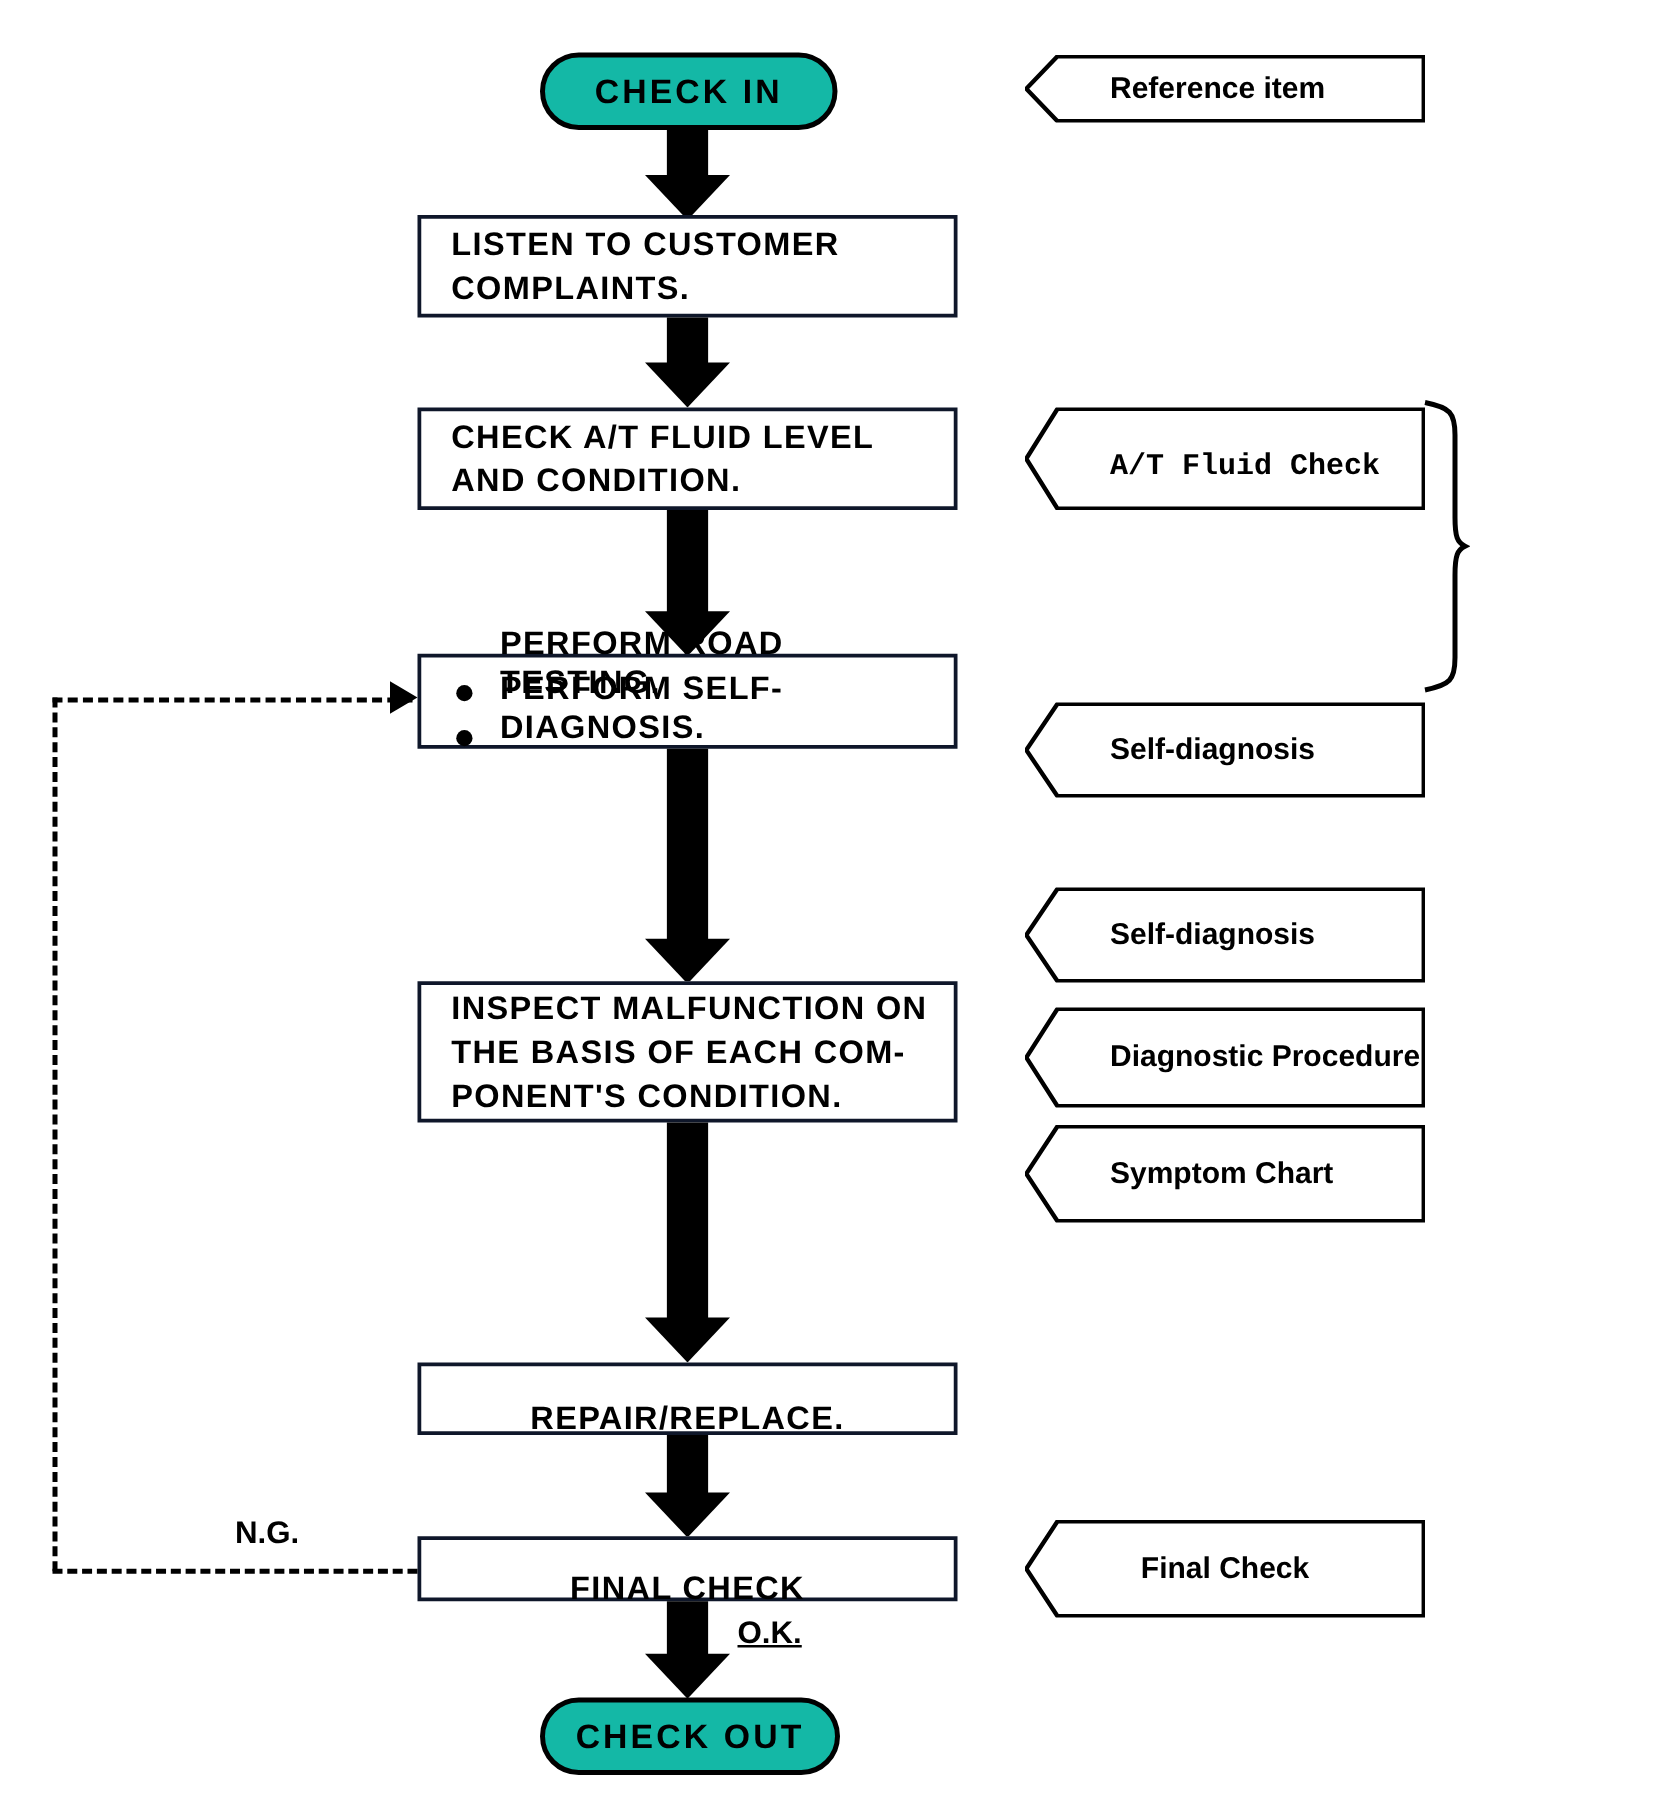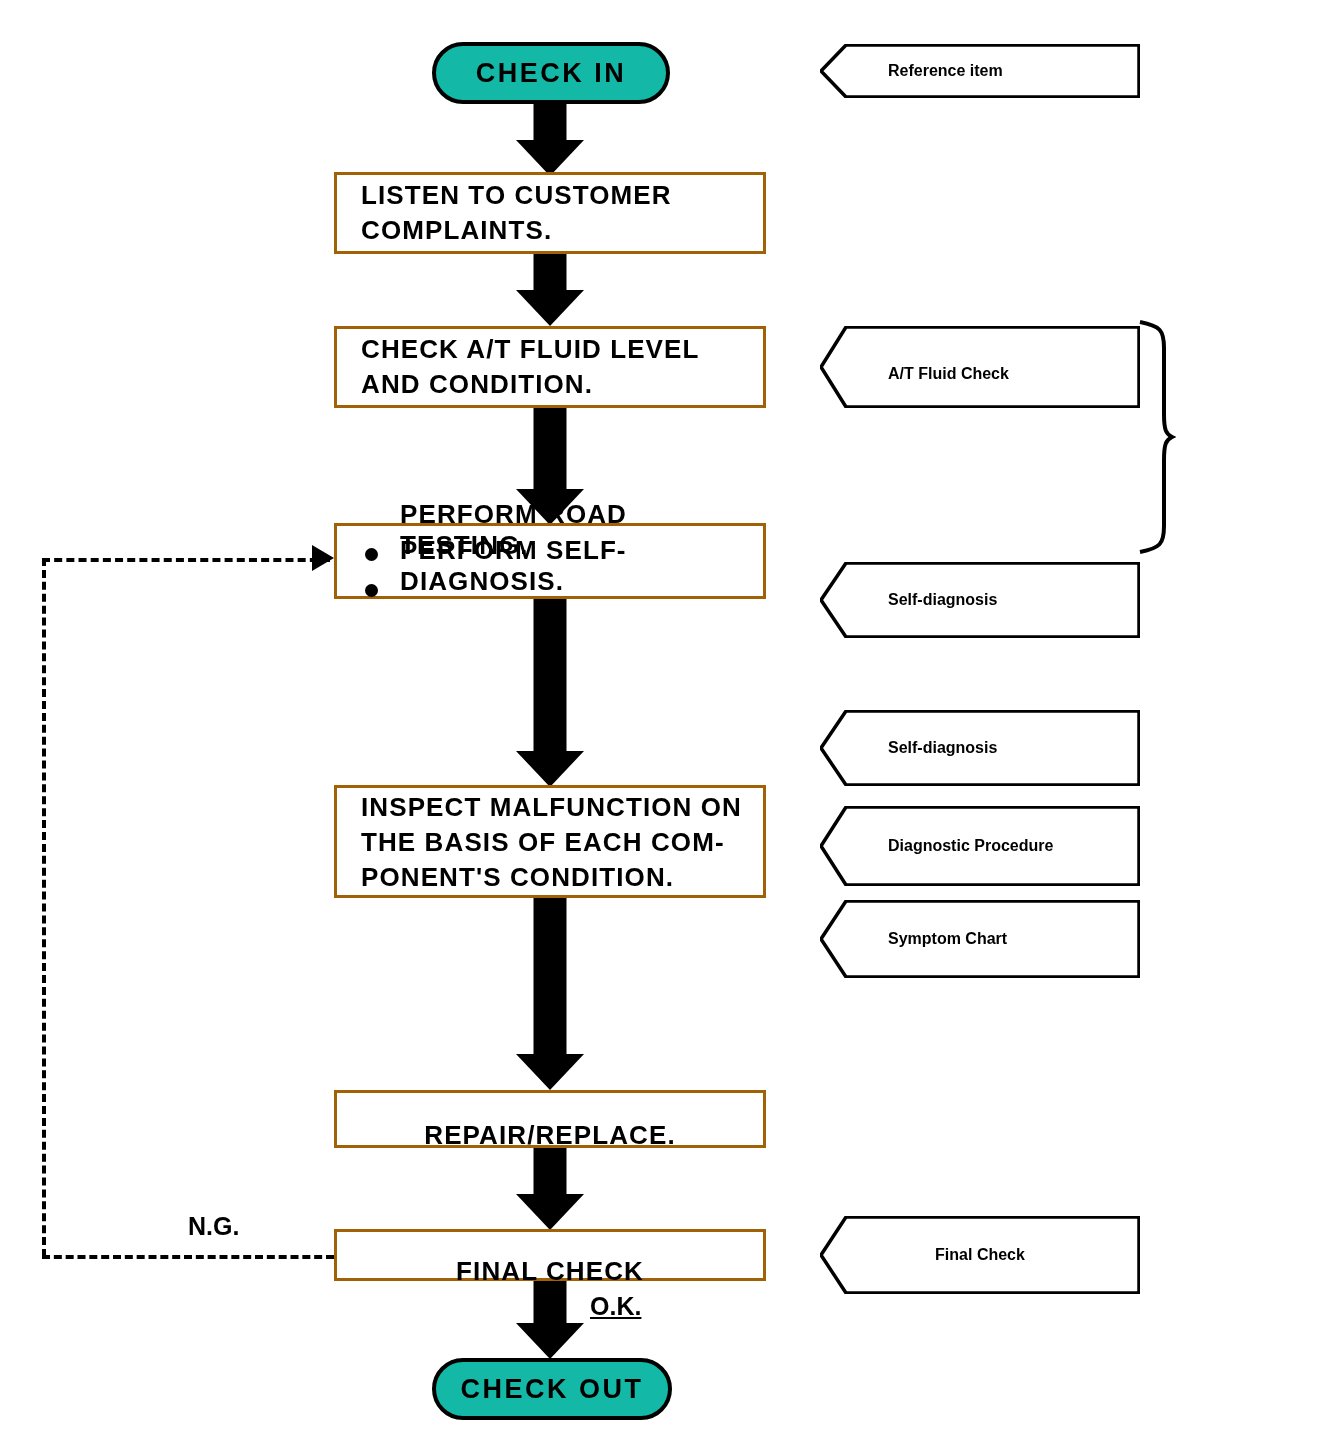--- a/index.html
+++ b/index.html
@@ -31,21 +31,21 @@
     box-sizing: border-box;
   }
   .pill span {
     font-size: 27px;
     font-weight: bold;
     letter-spacing: 2.5px;
   }
 
   
   .procbox {
-    border: 3px solid #a16207;
+    border: 3px solid #0f172a;
     background: #fff;
     box-sizing: border-box;
     padding-left: 26px;
   }
   .procbox .txt {
     font-size: 26px;
     font-weight: bold;
     letter-spacing: 1.1px;
     line-height: 35px;
     white-space: pre-line;
@@ -121,21 +121,21 @@
     box-sizing: border-box;
   }
   .refbox .shape {
     position: absolute;
     inset: 0;
   }
   .refbox .label {
     position: absolute;
     top: 50%;
     transform: translateY(-50%);
-    font-size: 16px;
+    font-size: 24px;
     font-weight: bold;
     white-space: nowrap;
   }
   .refbox.lbl-left  .label { left: 68px; text-align: left; }
   .refbox.lbl-center .label { left: 0; right: 0; text-align: center; }
   .refbox .label.spaced { letter-spacing: 2.2px; font-size: 26px; }
 
   
   .dash-h {
     position: absolute;
@@ -267,21 +267,21 @@
 
   <div class="plainlabel" style="left:188px; top:1212px;">N.G.</div>
 
   <div class="refbox lbl-left" style="left:820px; top:44px; width:320px; height:54px;">
     <svg class="shape" viewBox="0 0 320 54" preserveAspectRatio="none">
       <polygon points="26,1 319,1 319,53 26,53 1,27" fill="#fff" stroke="#000" stroke-width="3.5"></polygon>
     </svg>
     <div class="label">Reference item</div>
   </div>
 
-  <div class="refbox lbl-left" style="left:820px; top:326px; width:320px; height:96px;">
+  <div class="refbox lbl-left" style="left:820px; top:326px; width:320px; height:96px;font-family:Liberation Mono, monospace;">
     <svg class="shape" viewBox="0 0 320 82" preserveAspectRatio="none">
       <polygon points="26,1 319,1 319,81 26,81 1,41" fill="#fff" stroke="#000" stroke-width="3.5"></polygon>
     </svg>
     <div class="label">A/T Fluid Check</div>
   </div>
 
 
   <div class="refbox lbl-left" style="left:820px; top:562px; width:320px; height:76px;">
     <svg class="shape" viewBox="0 0 320 76" preserveAspectRatio="none">
       <polygon points="26,1 319,1 319,75 26,75 1,38" fill="#fff" stroke="#000" stroke-width="3.5"></polygon>

